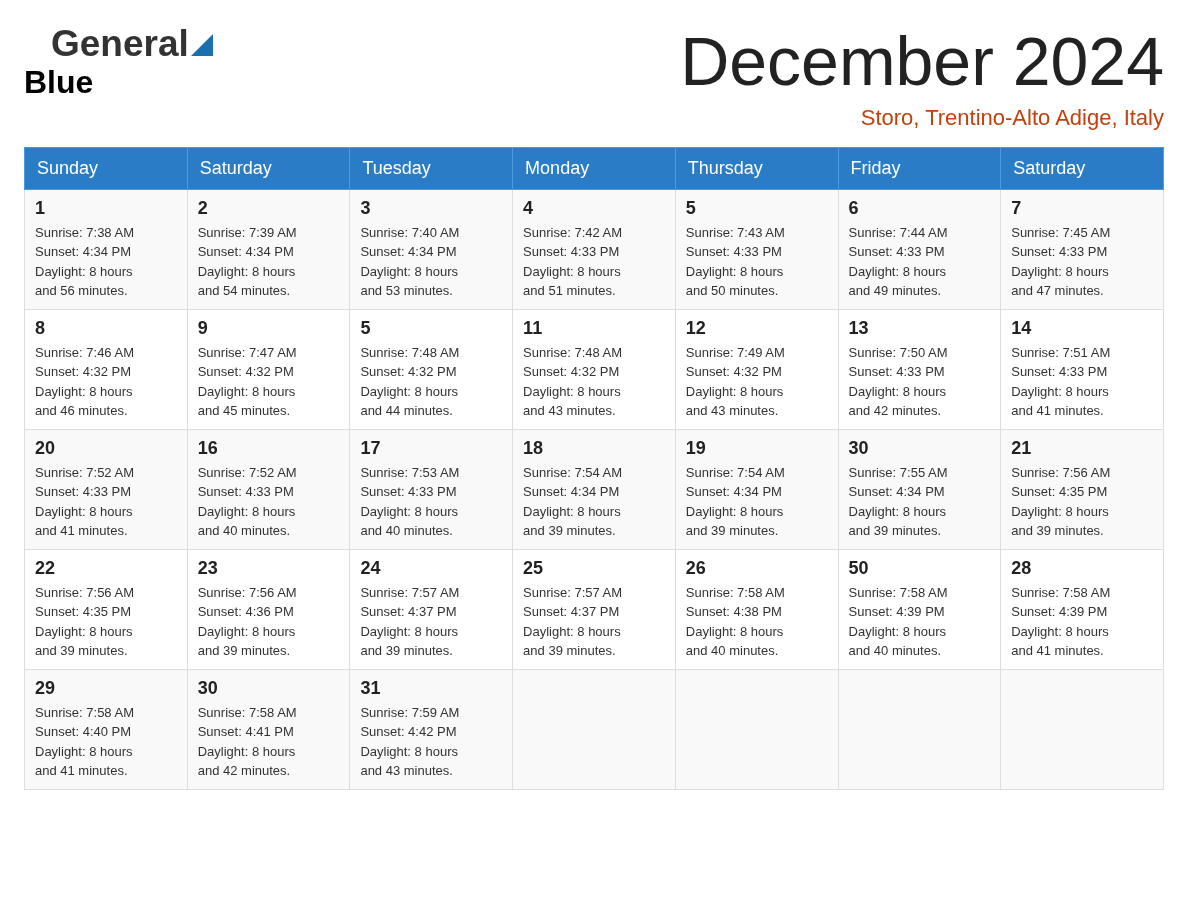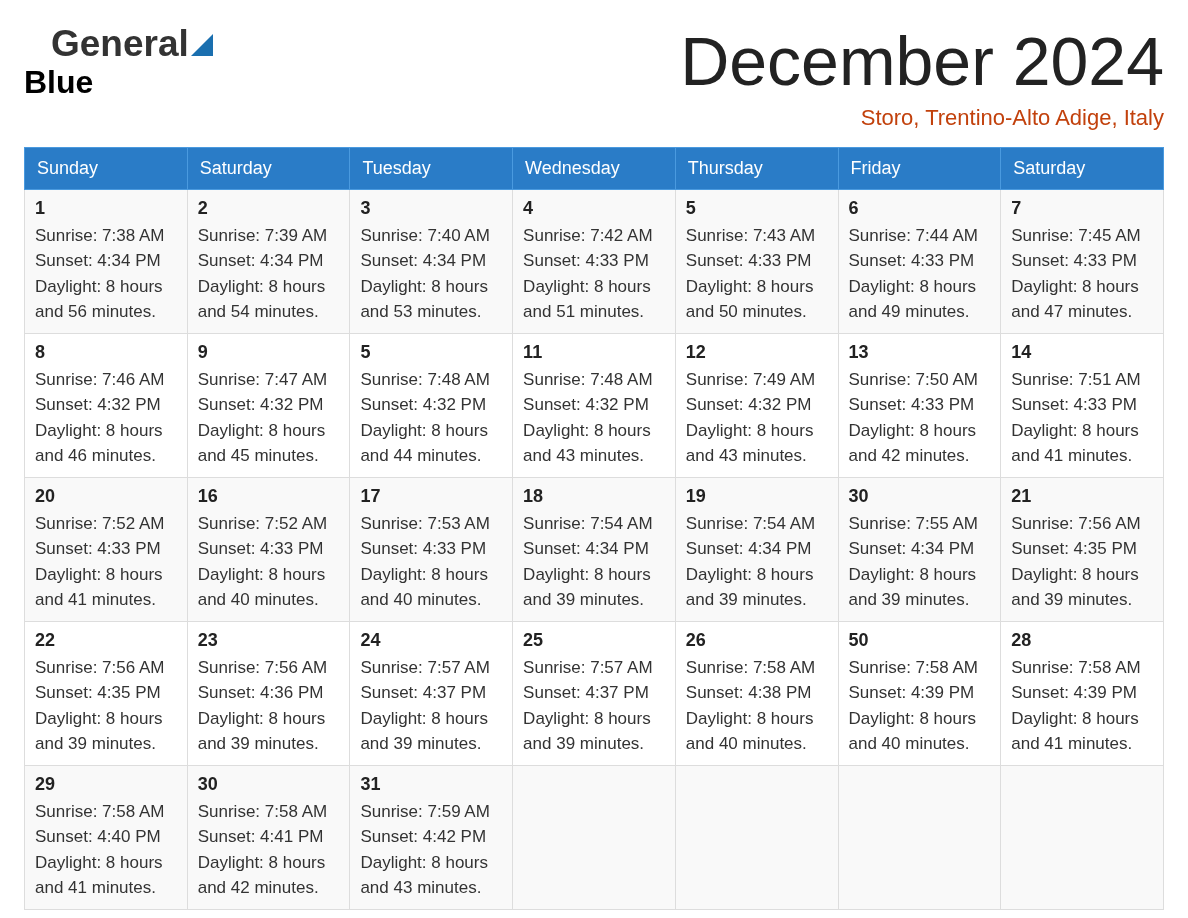--- a/index.html
+++ b/index.html
@@ -57,21 +57,21 @@
     .calendar tr:nth-child(even) td {
       background-color: #ffffff;
     }
     .day-number {
       font-size: 18px;
       font-weight: bold;
       color: #222;
       margin-bottom: 4px;
     }
     .day-info {
-      font-size: 17px;
+      font-size: 13px;
       color: #333;
       line-height: 1.5;
     }
     .empty-cell {
       background-color: #f9f9f9;
     }
     .logo-wrapper {
       display: flex;
       flex-direction: column;
       line-height: 1.1;
@@ -101,21 +101,21 @@
     <div class="location-title">Storo, Trentino-Alto Adige, Italy</div>
   </div>
 </div>
 
 <table class="calendar">
   <thead>
     <tr>
       <th>Sunday</th>
       <th>Saturday</th>
       <th>Tuesday</th>
-      <th>Wednesday</th>
+      <th>Monday</th>
       <th>Thursday</th>
       <th>Friday</th>
       <th>Saturday</th>
     </tr>
   </thead>
   <tbody id="calendar-body">
   <tr>
         <td>
           <div class="day-number">1</div>
           <div class="day-info">Sunrise: 7:38 AM<br>Sunset: 4:34 PM<br>Daylight: 8 hours<br>and 56 minutes.</div>

